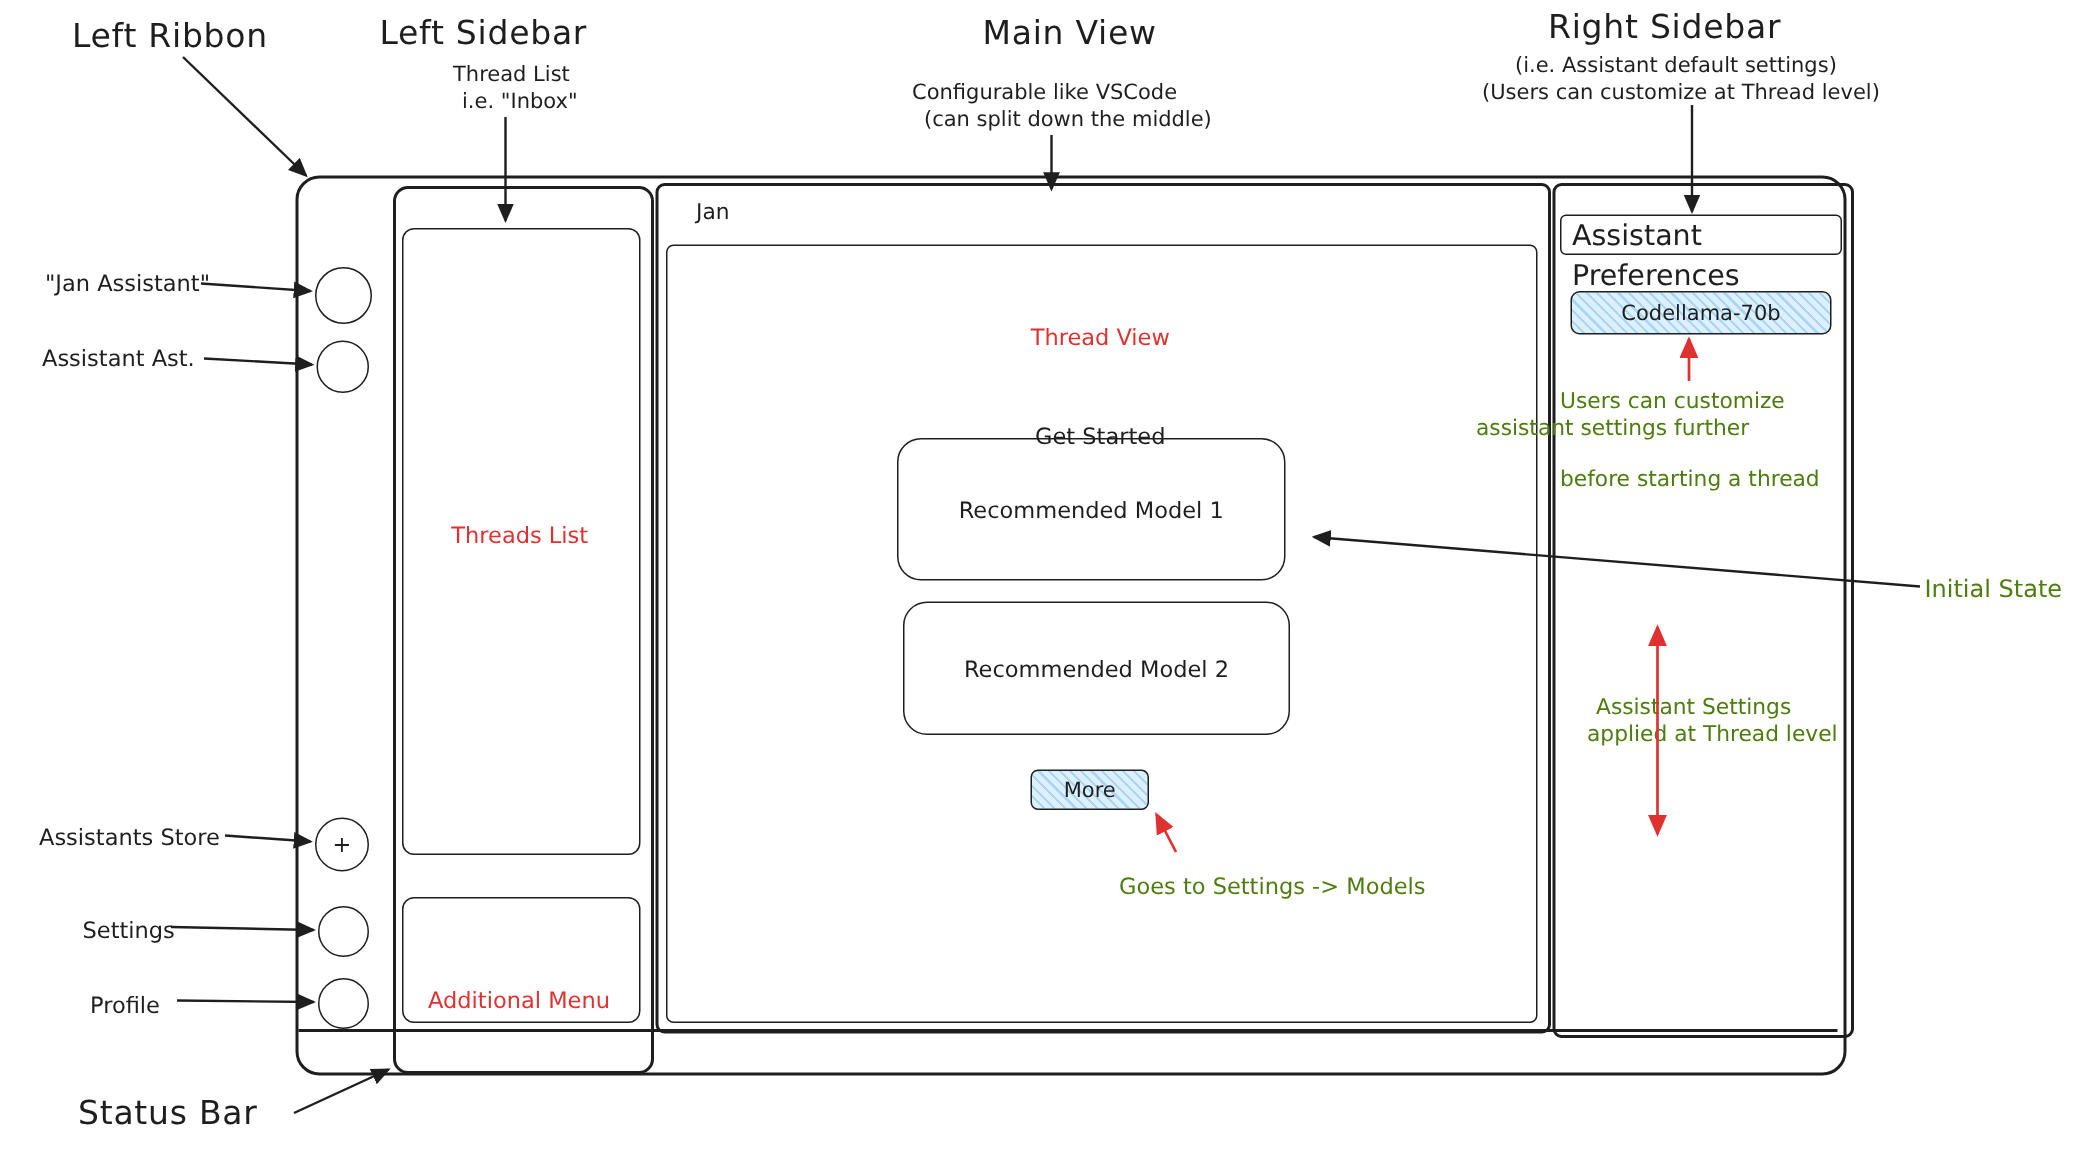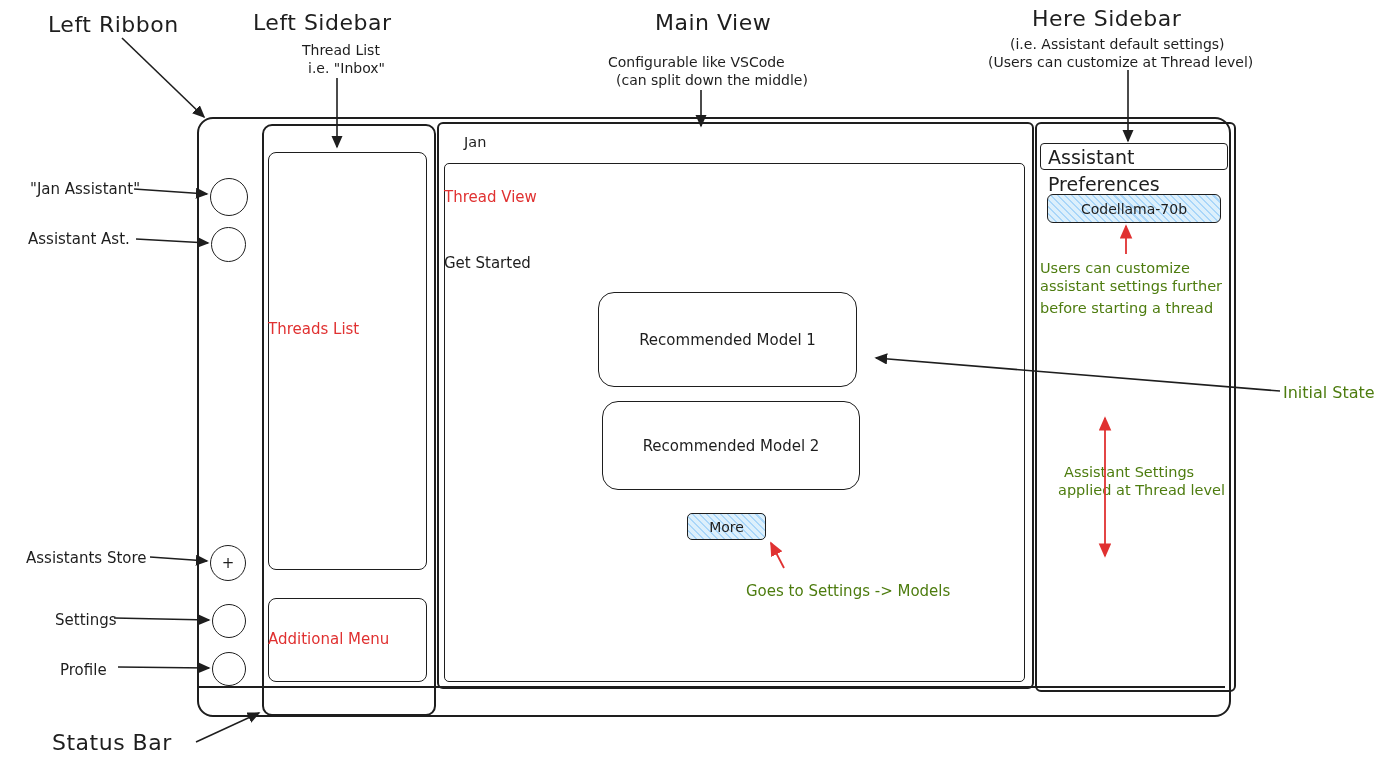--- a/index.html
+++ b/index.html
@@ -11,21 +11,21 @@
   .h1{position:absolute;font-size:22px;letter-spacing:.5px;white-space:nowrap;}
   .note{position:absolute;font-size:14px;white-space:nowrap;}
   .lbl{position:absolute;font-size:15px;white-space:nowrap;}
   .red{color:#e03131;}
   .rednote{position:absolute;font-size:14.5px;color:#4d7c0f;white-space:nowrap;}
   .box{position:absolute;border:2px solid #1e1e1e;border-radius:10px;background:transparent;}
   .thinbox{position:absolute;border:1.6px solid #1e1e1e;border-radius:8px;background:transparent;}
   .circle{position:absolute;border:1.8px solid #1e1e1e;border-radius:50%;background:#fff;
     display:flex;align-items:center;justify-content:center;font-size:15px;}
   .center{display:flex;align-items:center;justify-content:center;text-align:center;}
-  .ctext{position:absolute;font-size:15px;white-space:nowrap;}
+  .ctext{position:absolute;text-align:center;font-size:15px;white-space:nowrap;margin-top:28px;}
   .hatch{
     background:
       repeating-linear-gradient(45deg, rgba(77,171,247,.40) 0px, rgba(77,171,247,.40) 1.5px,
         rgba(215,238,252,.65) 1.5px, rgba(215,238,252,.65) 5px);
     background-color:#e7f3fb;
   }
   svg.overlay{position:absolute;left:0;top:0;pointer-events:none;}
 </style>
 </head>
 <body>
@@ -35,21 +35,21 @@
   <div class="h1" style="left:48px;top:12px">Left Ribbon</div>
 
   <div class="h1" style="left:253px;top:10px">Left Sidebar</div>
   <div class="note" style="left:302px;top:42px">Thread List</div>
   <div class="note" style="left:308px;top:60px">i.e. "Inbox"</div>
 
   <div class="h1" style="left:655px;top:10px">Main View</div>
   <div class="note" style="left:608px;top:54px">Configurable like VSCode</div>
   <div class="note" style="left:616px;top:72px">(can split down the middle)</div>
 
-  <div class="h1" style="left:1032px;top:6px">Here Sidebar</div>
+  <div class="h1" style="left:1032px;top:6px">Right Sidebar</div>
   <div class="note" style="left:1010px;top:36px">(i.e. Assistant default settings)</div>
   <div class="note" style="left:988px;top:54px">(Users can customize at Thread level)</div>
 
   <div class="lbl" style="left:30px;top:180px">"Jan Assistant"</div>
   <div class="lbl" style="left:28px;top:230px">Assistant Ast.</div>
   <div class="lbl" style="left:26px;top:549px">Assistants Store</div>
   <div class="lbl" style="left:55px;top:611px">Settings</div>
   <div class="lbl" style="left:60px;top:661px">Profile</div>
   <div class="h1" style="left:52px;top:730px">Status Bar</div>
 
@@ -94,22 +94,22 @@
 
   <div class="rednote" style="left:746px;top:582px;font-size:15px">Goes to Settings -&gt; Models</div>
 
   <div class="box" style="left:1035px;top:122px;width:197px;height:566px;border-radius:6px"></div>
   <div class="thinbox" style="left:1040px;top:143px;width:188px;height:27px;border-radius:4px;font-size:19px;line-height:27px;padding-left:7px;box-sizing:border-box">Assistant Preferences</div>
   <div class="thinbox center hatch" style="left:1047px;top:194px;width:172px;height:27px;border-radius:6px;font-size:14px">
     <span>Codellama-70b</span>
   </div>
 
   <div class="rednote" style="left:1040px;top:260px">Users can customize</div>
-  <div class="rednote" style="left:1040px;top:278px">assistant settings further</div>
-  <div class="rednote" style="left:1040px;top:300px">before starting a thread</div>
+  <div class="rednote" style="left:984px;top:278px">assistant settings further</div>
+  <div class="rednote" style="left:1040px;top:312px">before starting a thread</div>
 
   <div class="rednote" style="left:1064px;top:464px">Assistant Settings</div>
   <div class="rednote" style="left:1058px;top:482px">applied at Thread level</div>
 
   <svg class="overlay" width="1396" height="766" viewBox="0 0 1396 766">
     <defs>
       <marker id="ab" markerWidth="9" markerHeight="8" refX="7" refY="3.5" orient="auto">
         <path d="M0,0 L8,3.5 L0,7 Z" fill="#1e1e1e"></path>
       </marker>
       <marker id="ar" markerWidth="9" markerHeight="8" refX="7" refY="3.5" orient="auto">

